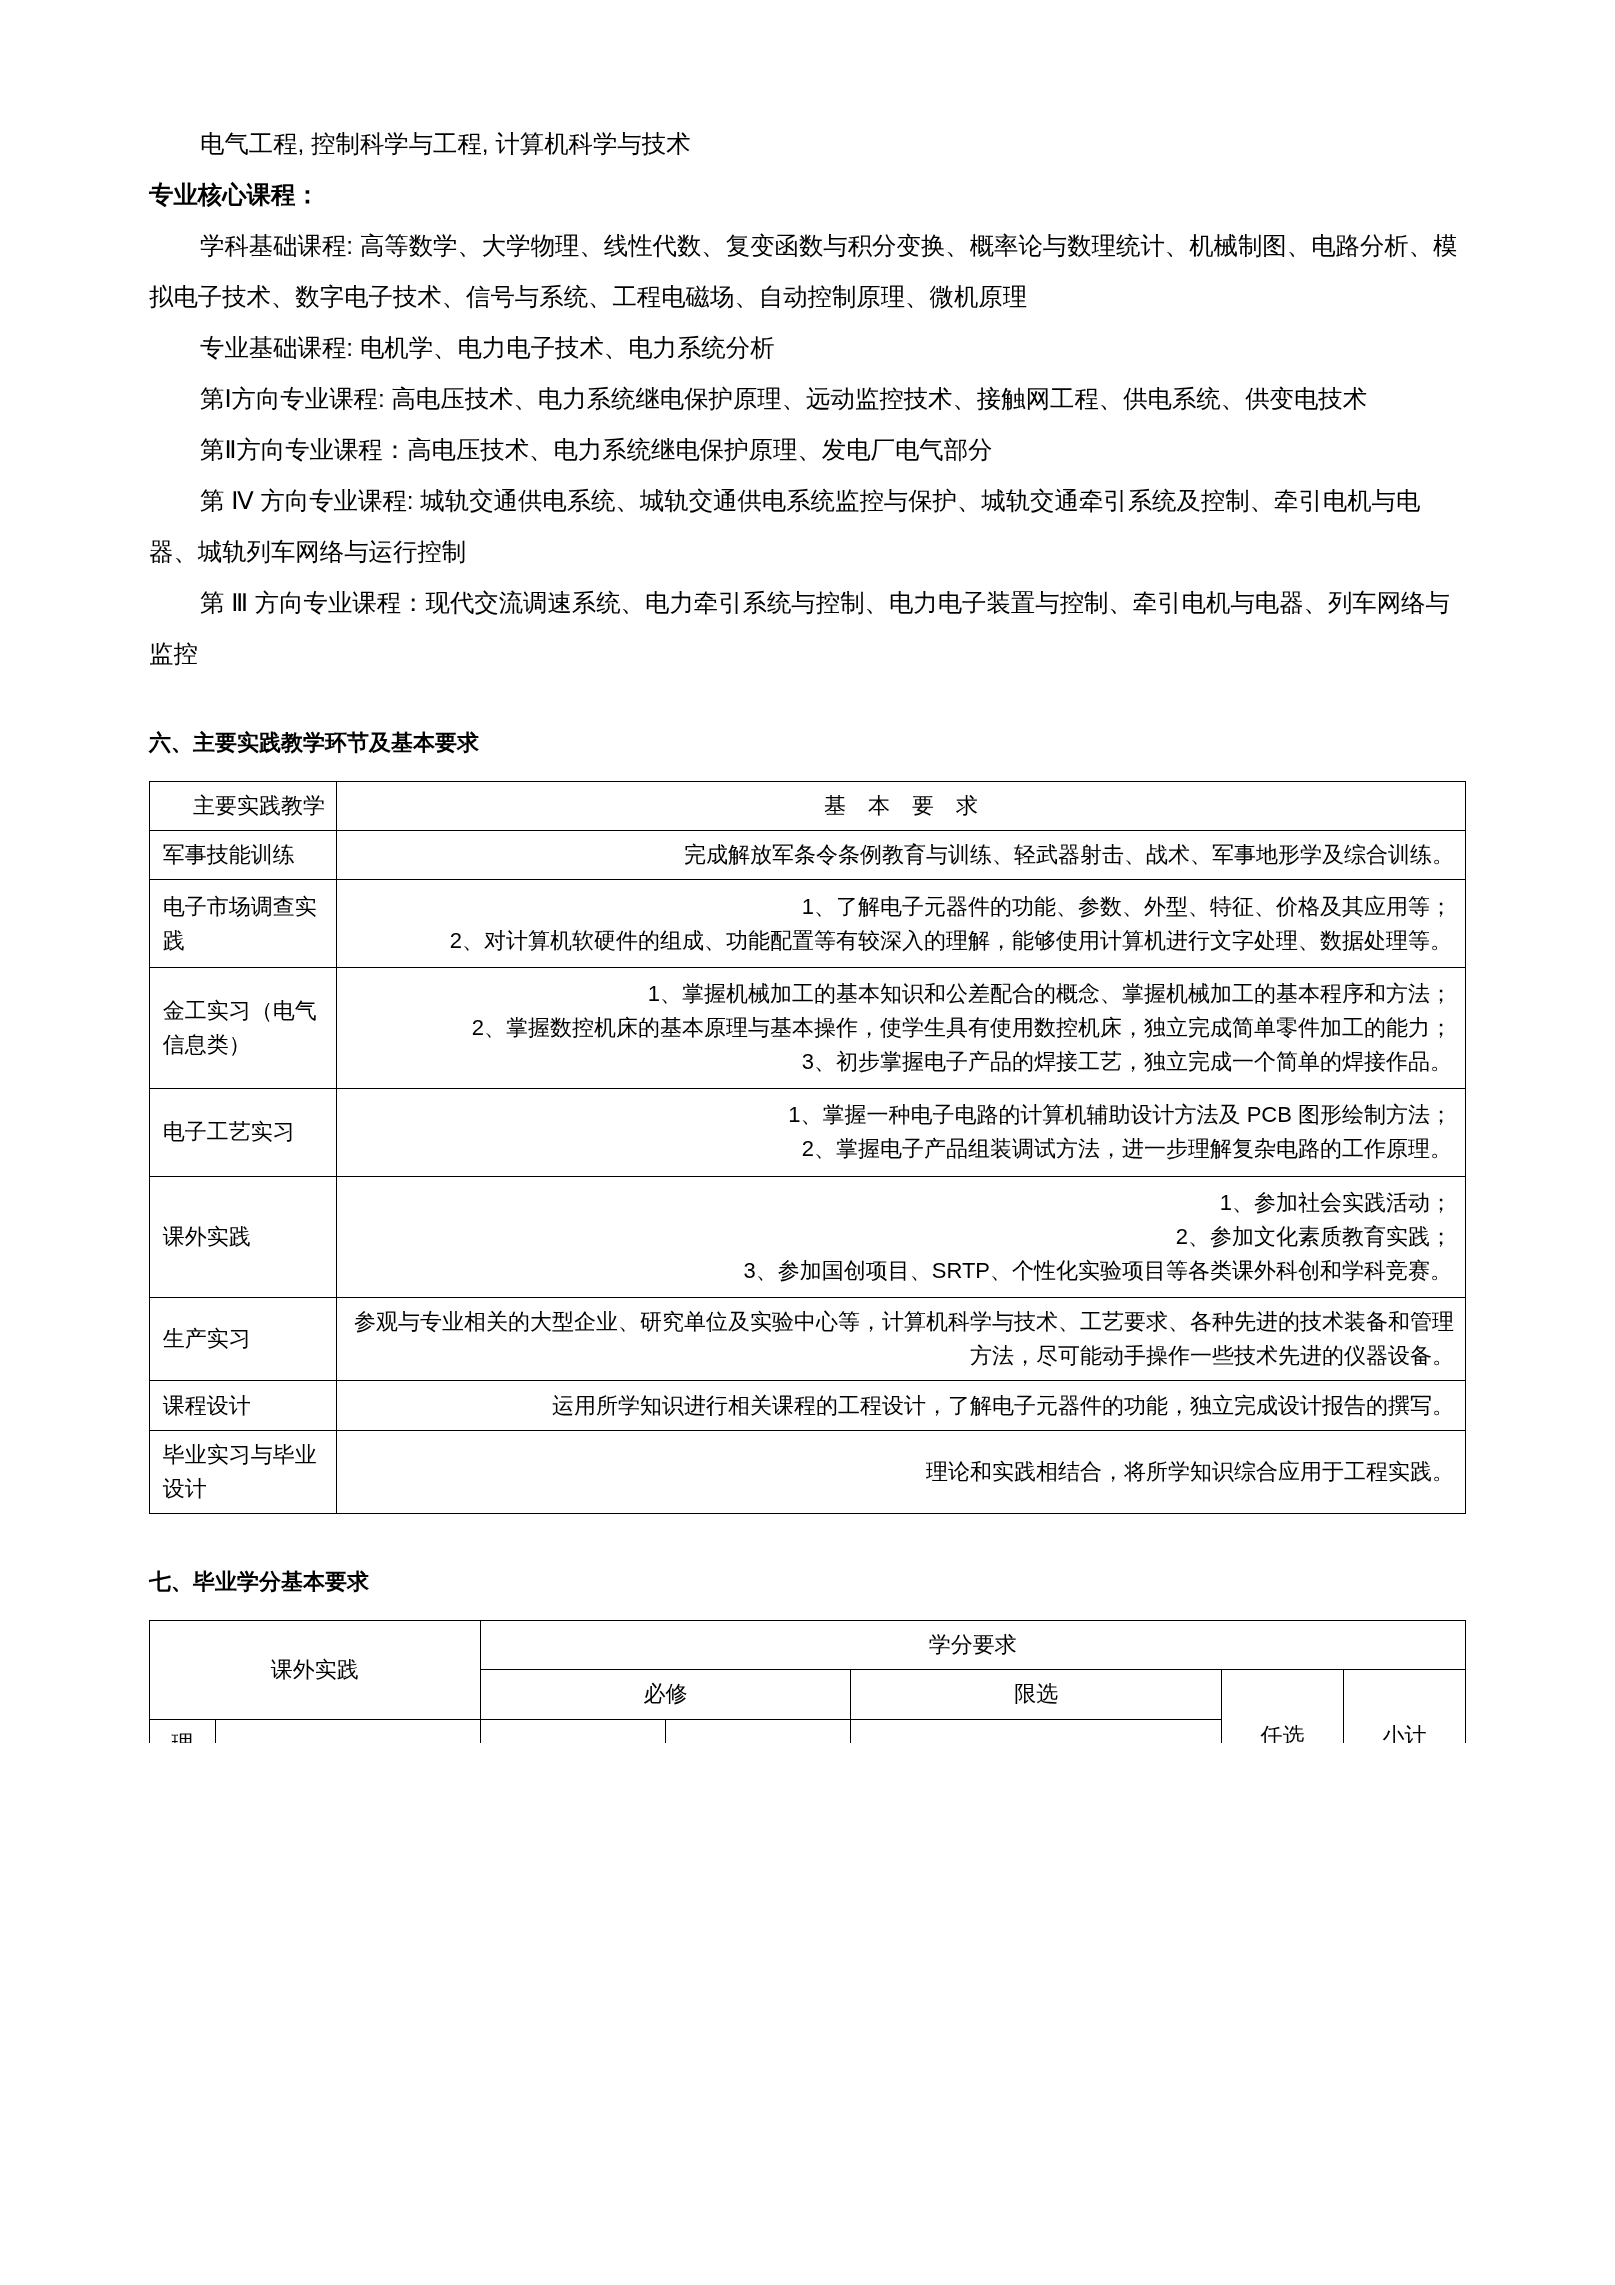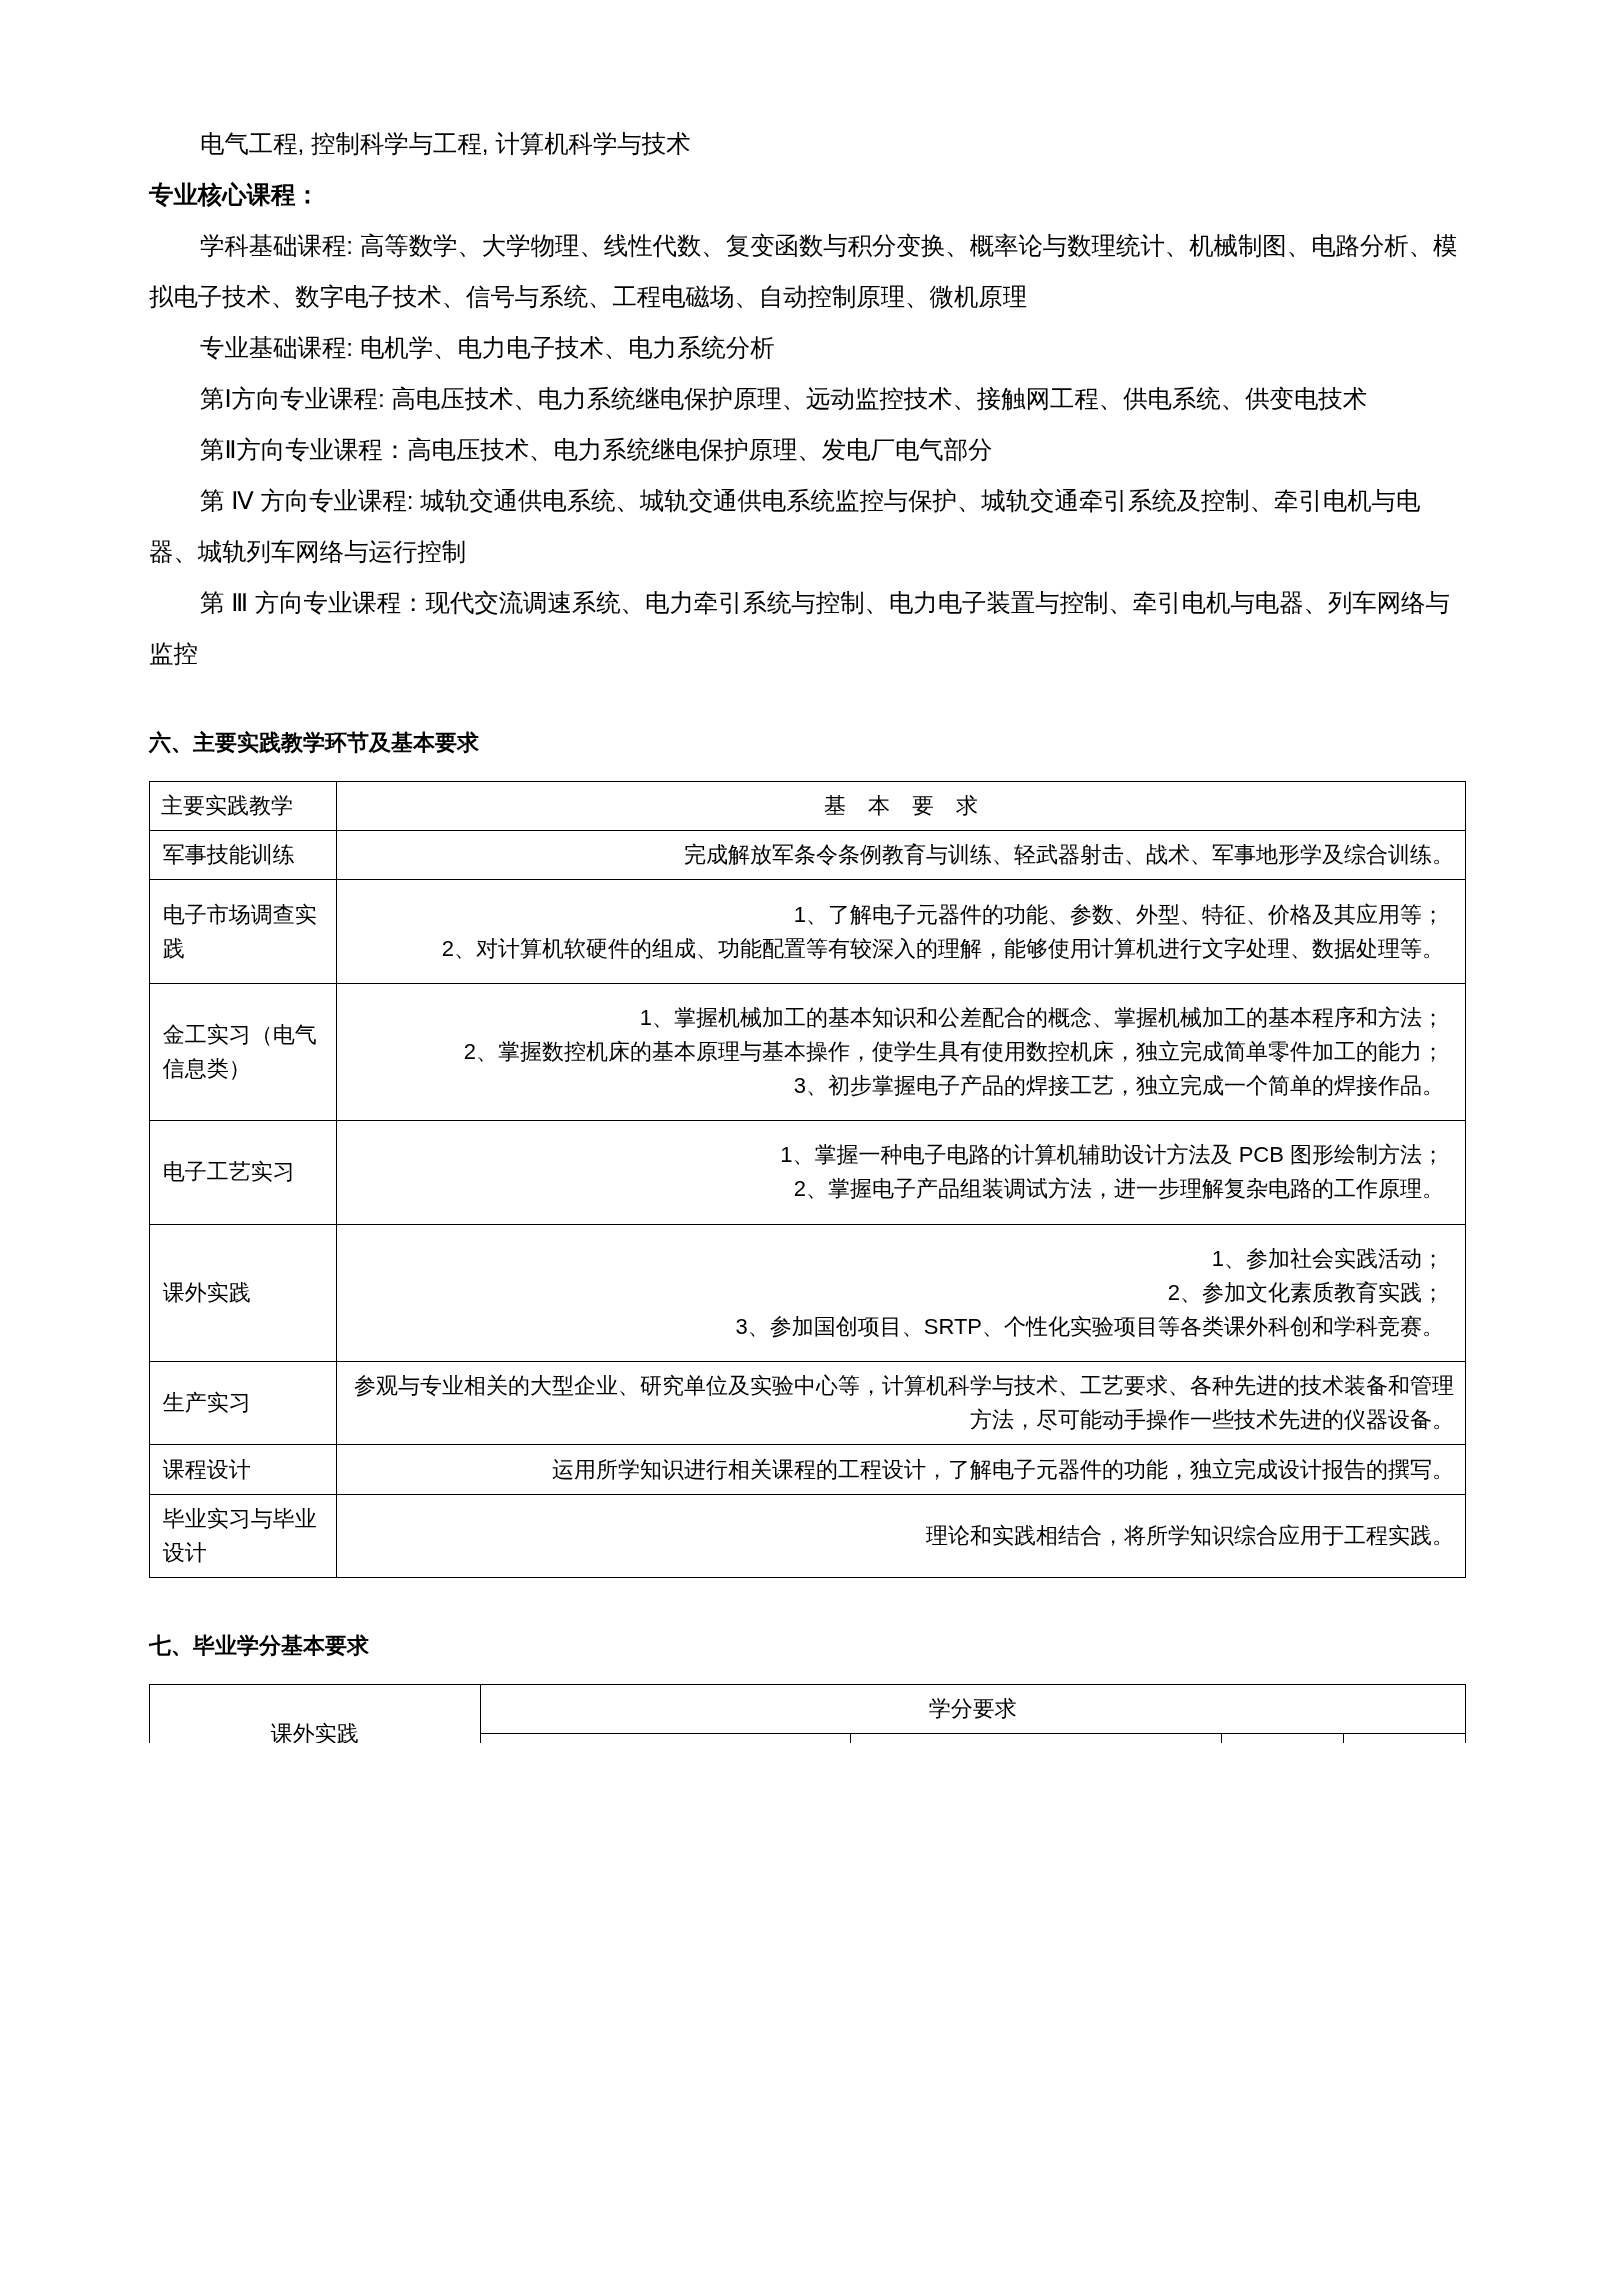--- a/index.html
+++ b/index.html
@@ -54,24 +54,24 @@
     line-height: 34px;
     vertical-align: middle;
     font-weight: normal;
     text-align: right;
   }
   .tbl-practice td.label {
     text-align: left;
     padding-left: 12.7px;
   }
   .tbl-practice .hdr td {
-    text-align: left;
+    text-align: right;
   }
   ol.numlist {
-    margin: 10px;
+    margin: 2px;
     padding: 0;
     list-style: none;
   }
   ol.numlist li {
     font-size: 22px;
     line-height: 34px;
     padding-left: 40px;
     text-indent: -40px;
     margin: 0;
   }

